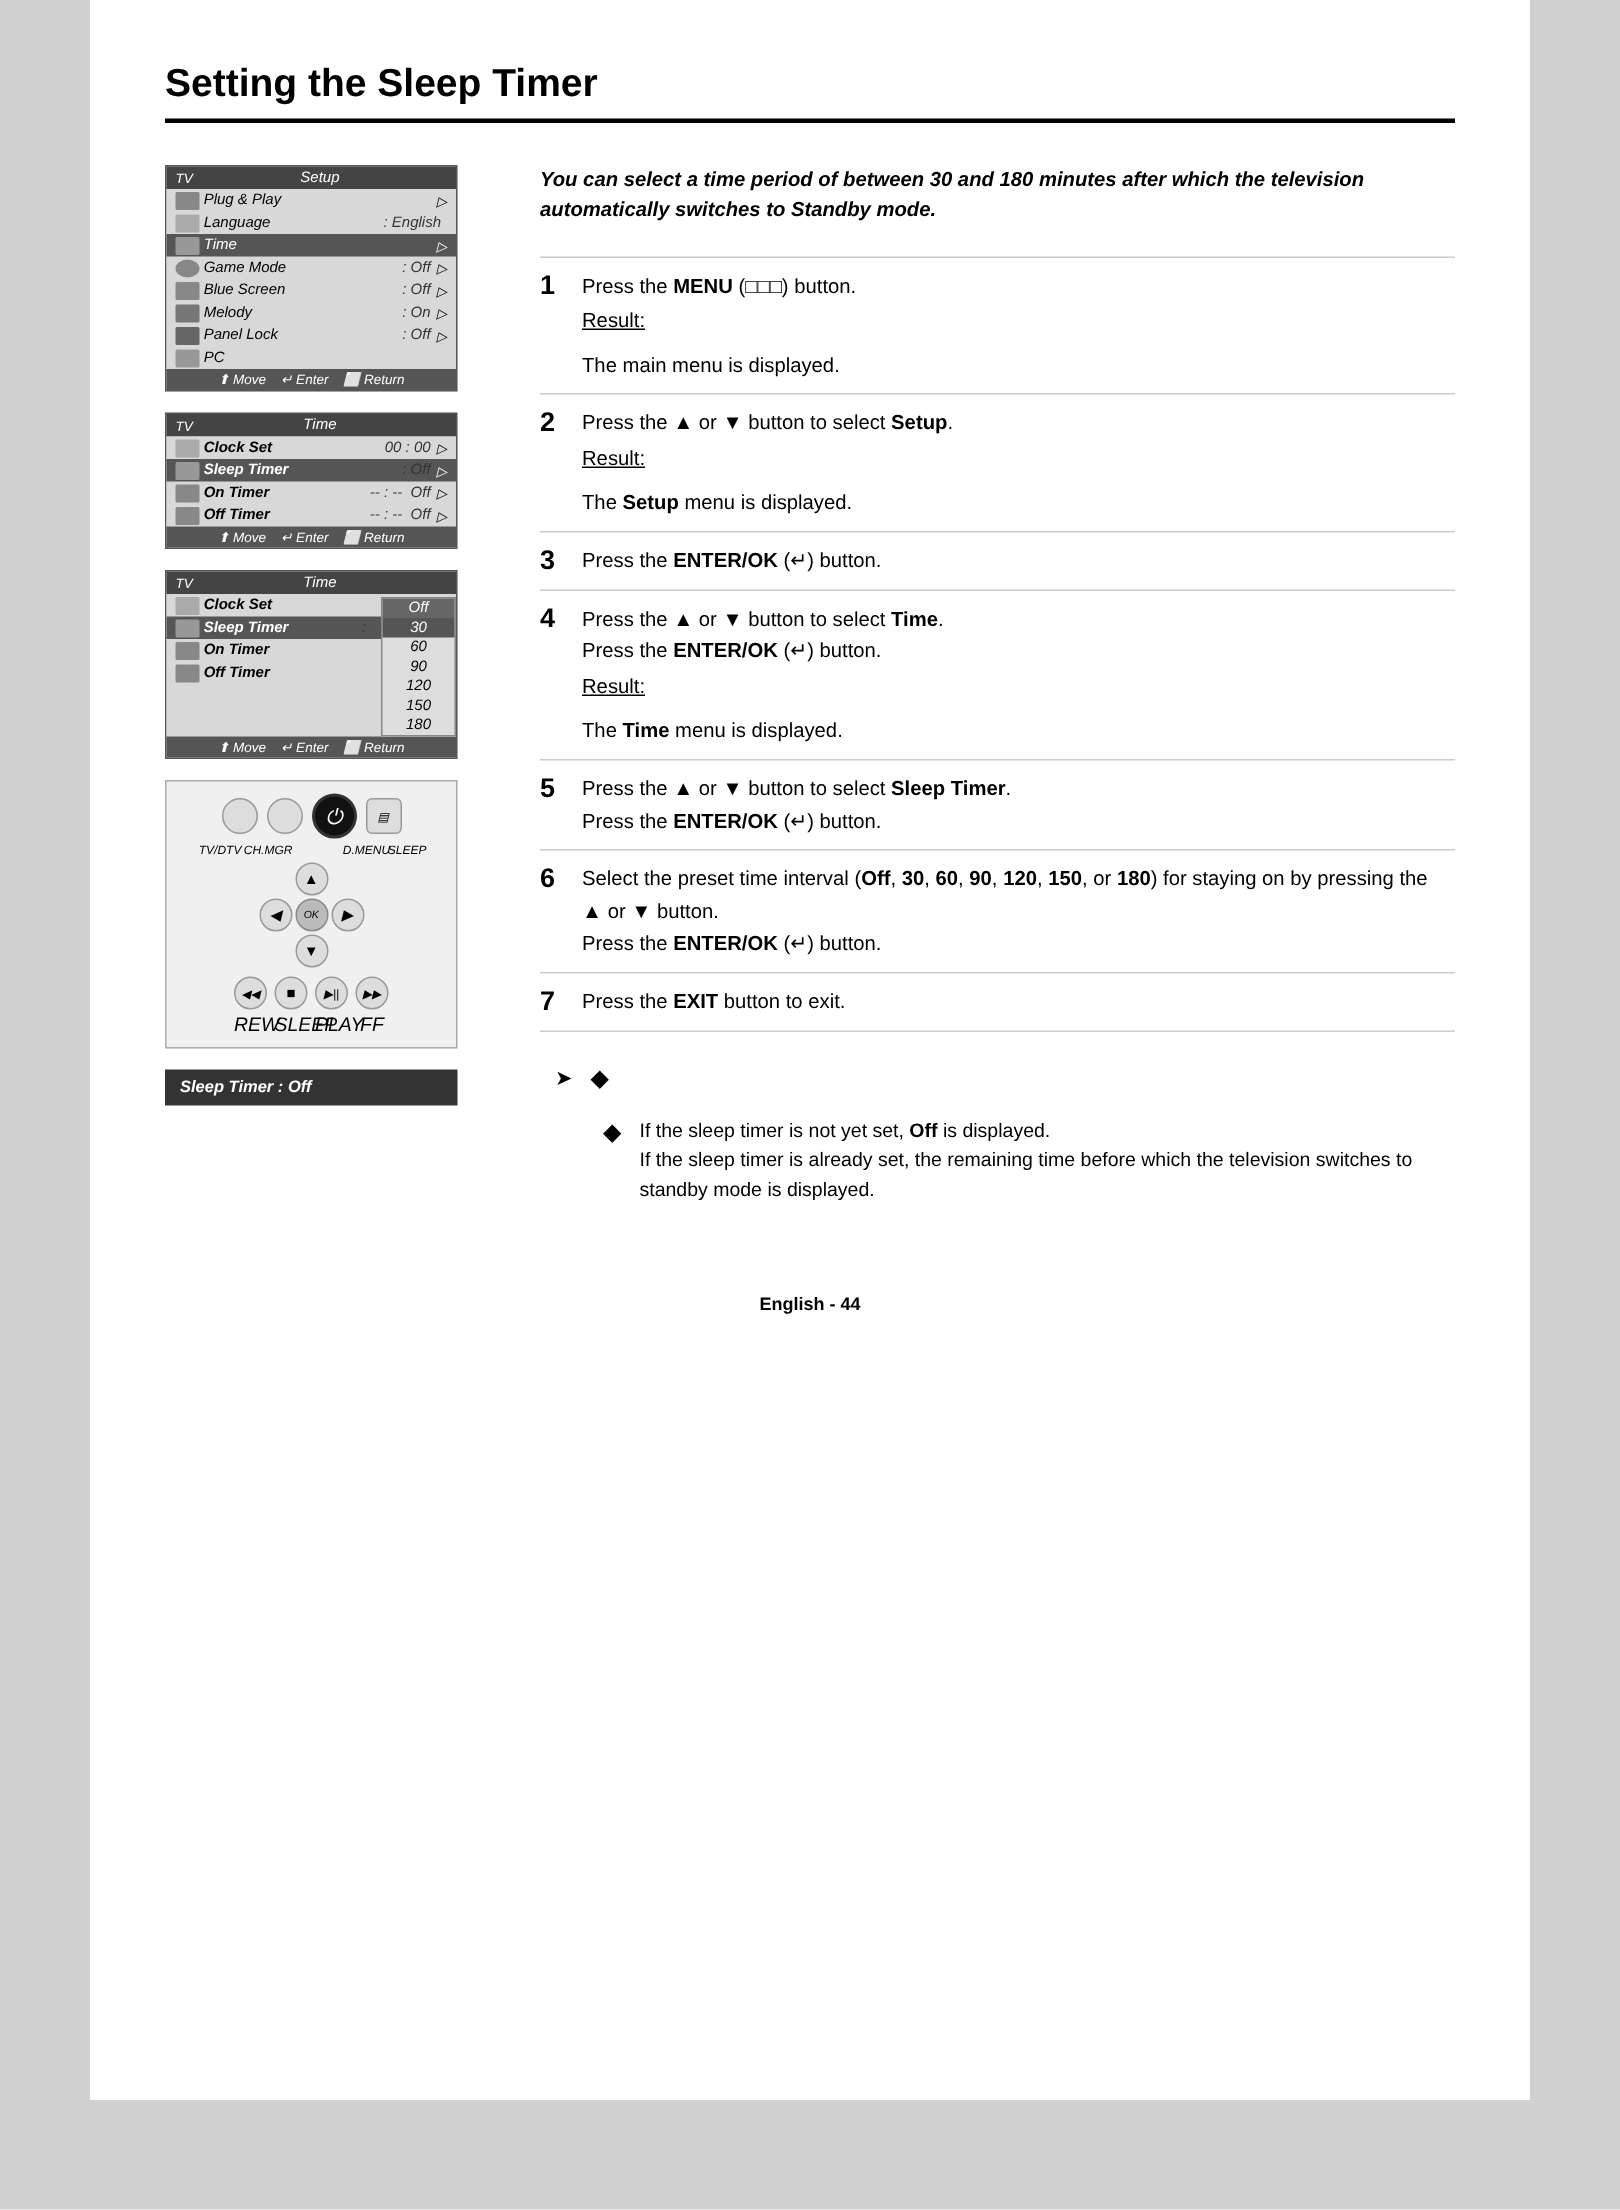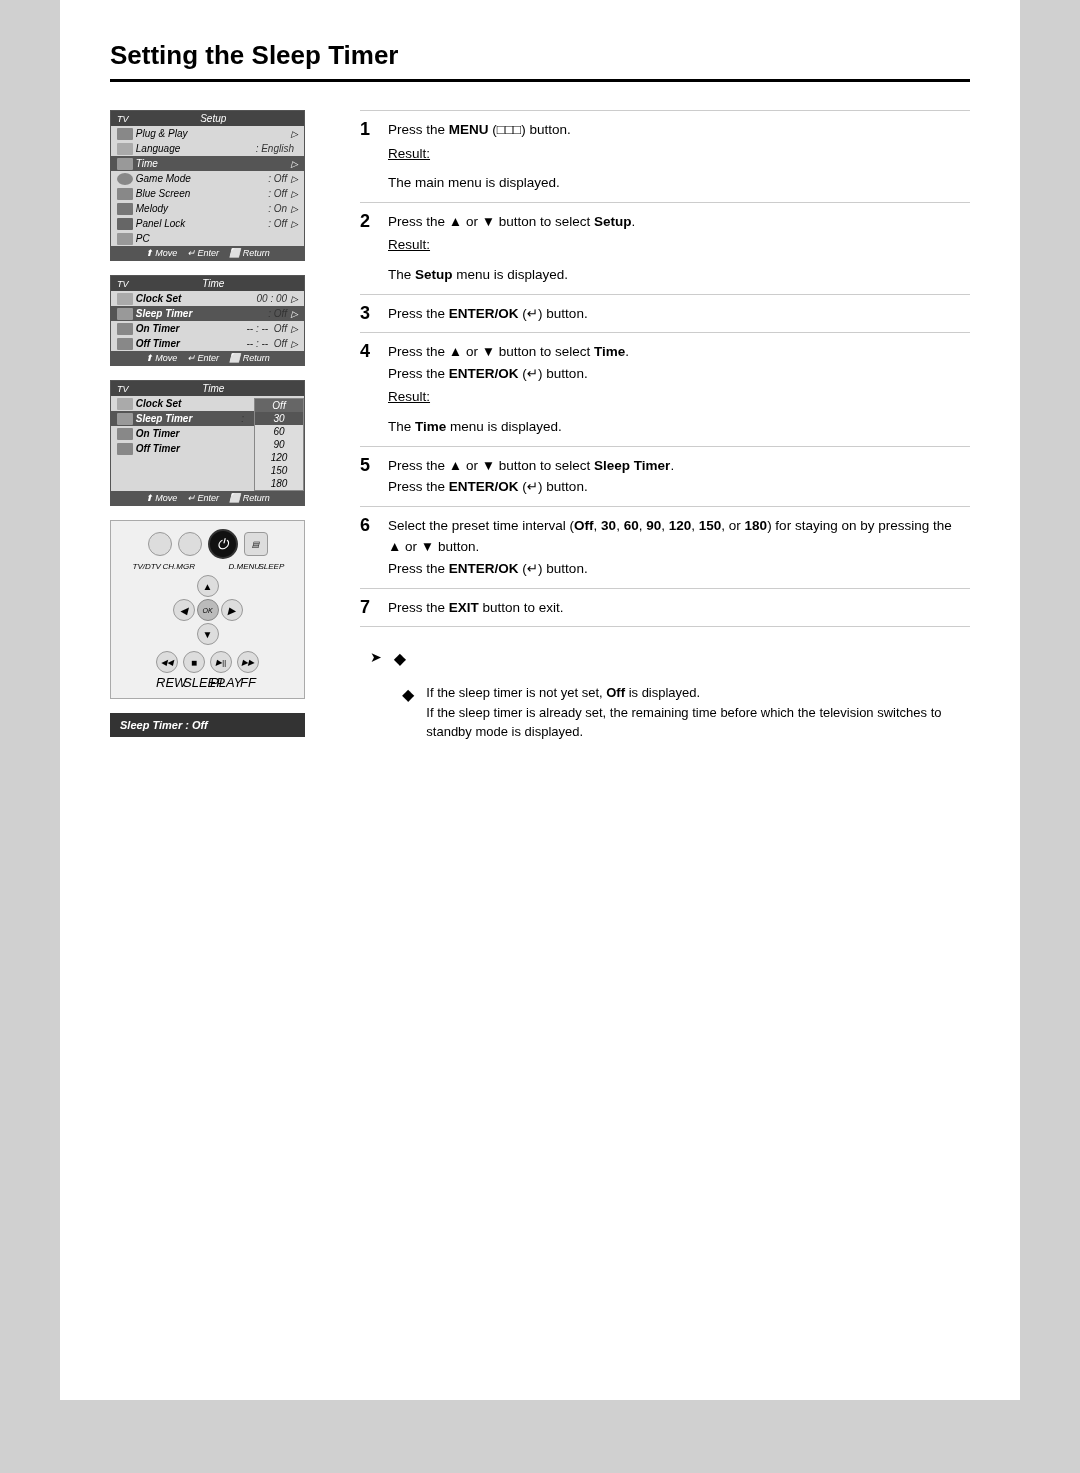--- a/index.html
+++ b/index.html
@@ -388,20 +388,21 @@
 
       <div class="sleep-timer-box">
         <span>Sleep Timer</span>
         <span>: Off</span>
       </div>
 
     </div>
 
     <div class="right-column">
 
+      <p class="intro-text">You can select a time period of between 30 and 180 minutes after which the television automatically switches to Standby mode.</p>
 
       <table class="steps-table">
         <tbody>
 
           <tr>
             <td class="step-num">1</td>
             <td class="step-content">
               Press the <b>MENU</b> (□□□) button.
               <div class="result-line">
                 <span class="result-label">Result:</span>
@@ -474,13 +475,14 @@
           <span style="width:24px; flex-shrink:0;"></span>
           <span style="font-size:16px; margin-right:4px;">◆</span>
           <span>If the sleep timer is not yet set, <b>Off</b> is displayed.<br>
           If the sleep timer is already set, the remaining time before which the television switches to standby mode is displayed.</span>
         </div>
       </div>
 
     </div>
   </div>
 
+  <div class="footer-text">English - 44</div>
 </div>
 
 </body></html>

